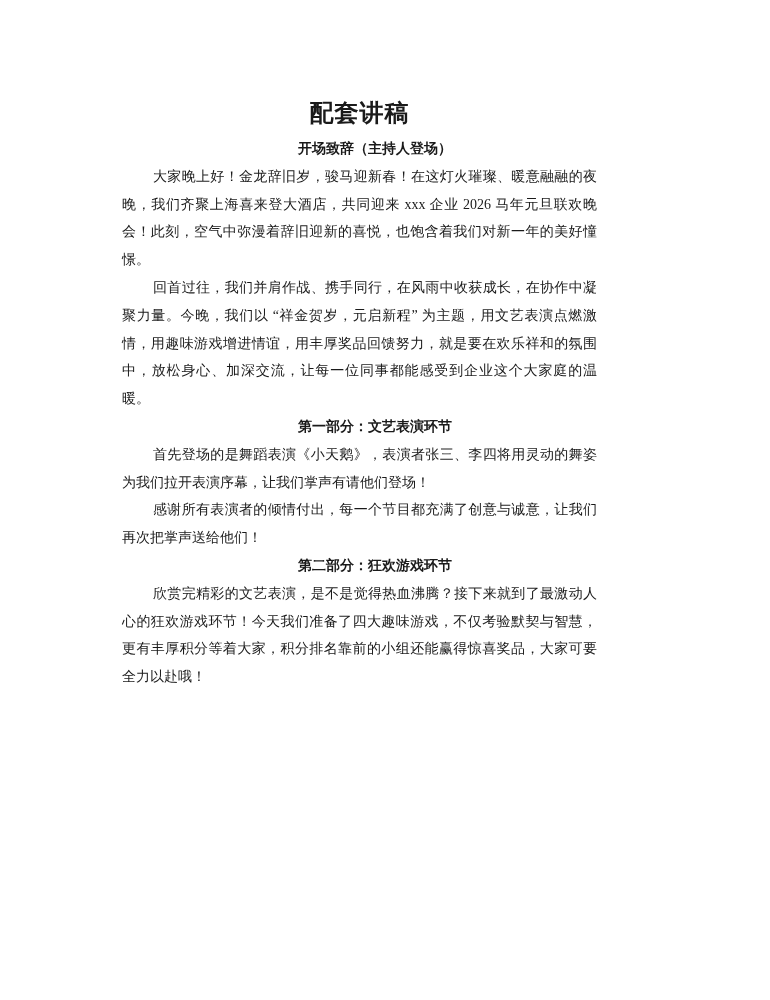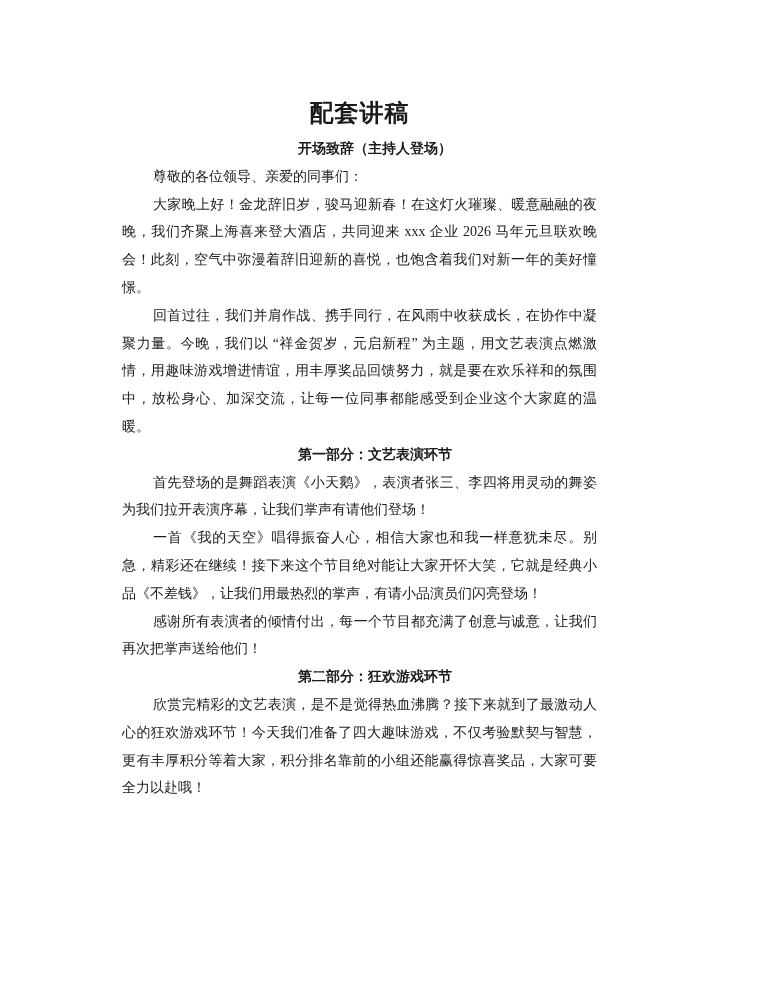--- a/index.html
+++ b/index.html
@@ -41,33 +41,31 @@
   }
 </style>
 </head>
 <body>
 
 <div class="page">
   <h1 class="doc-title">配套讲稿</h1>
 
   <p class="heading">开场致辞（主持人登场）</p>
 
-  <p class="para">尊敬的各位领导、亲爱的同事们：</p>
 
   <p class="para">大家晚上好！金龙辞旧岁，骏马迎新春！在这灯火璀璨、暖意融融的夜晚，我们齐聚上海喜来登大酒店，共同迎来 xxx 企业 2026 马年元旦联欢晚会！此刻，空气中弥漫着辞旧迎新的喜悦，也饱含着我们对新一年的美好憧憬。</p>
 
   <p class="para">回首过往，我们并肩作战、携手同行，在风雨中收获成长，在协作中凝聚力量。今晚，我们以 “祥金贺岁，元启新程” 为主题，用文艺表演点燃激情，用趣味游戏增进情谊，用丰厚奖品回馈努力，就是要在欢乐祥和的氛围中，放松身心、加深交流，让每一位同事都能感受到企业这个大家庭的温暖。</p>
 
 
   <p class="heading">第一部分：文艺表演环节</p>
 
 
   <p class="para">首先登场的是舞蹈表演《小天鹅》，表演者张三、李四将用灵动的舞姿为我们拉开表演序幕，让我们掌声有请他们登场！</p>
 
 
-  <p class="para">一首《我的天空》唱得振奋人心，相信大家也和我一样意犹未尽。别急，精彩还在继续！接下来这个节目绝对能让大家开怀大笑，它就是经典小品《不差钱》，让我们用最热烈的掌声，有请小品演员们闪亮登场！</p>
 
   <p class="para">感谢所有表演者的倾情付出，每一个节目都充满了创意与诚意，让我们再次把掌声送给他们！</p>
 
   <p class="heading">第二部分：狂欢游戏环节</p>
 
   <p class="para">欣赏完精彩的文艺表演，是不是觉得热血沸腾？接下来就到了最激动人心的狂欢游戏环节！今天我们准备了四大趣味游戏，不仅考验默契与智慧，更有丰厚积分等着大家，积分排名靠前的小组还能赢得惊喜奖品，大家可要全力以赴哦！</p>
 </div>
 
 </body></html>

